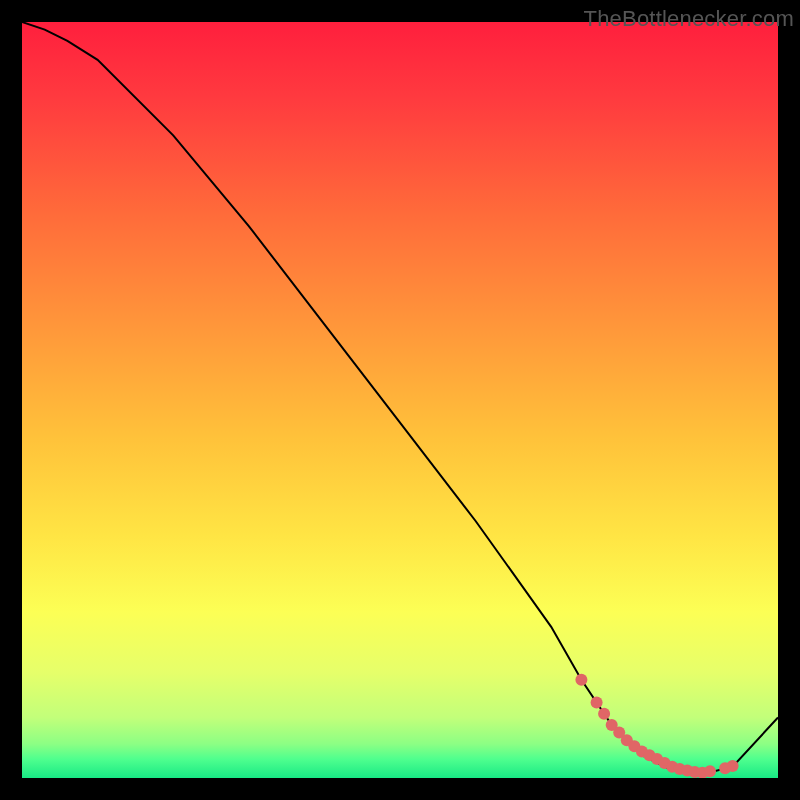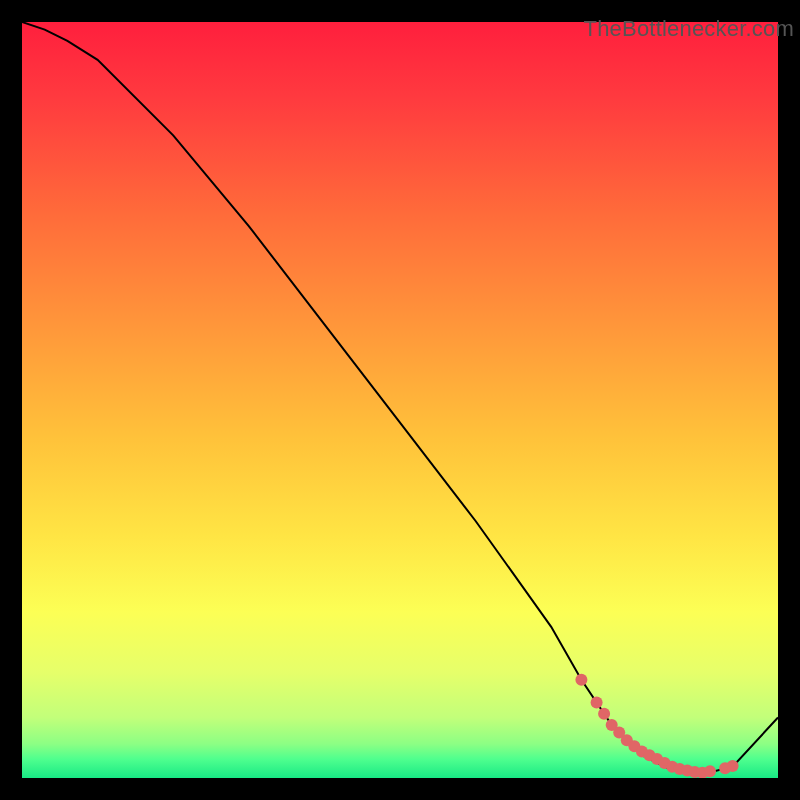--- a/index.html
+++ b/index.html
@@ -34,21 +34,21 @@
   .curve-svg {
     position: absolute;
     left: 0;
     top: 0;
     width: 756px;
     height: 756px;
     pointer-events: none;
   }
   .watermark {
     position: absolute;
-    top: 16px;
+    top: 6px;
     right: 6px;
     color: #555;
     font-size: 22px;
     font-weight: 500;
     letter-spacing: 0.2px;
     user-select: none;
   }
 </style>
 </head>
 <body>

